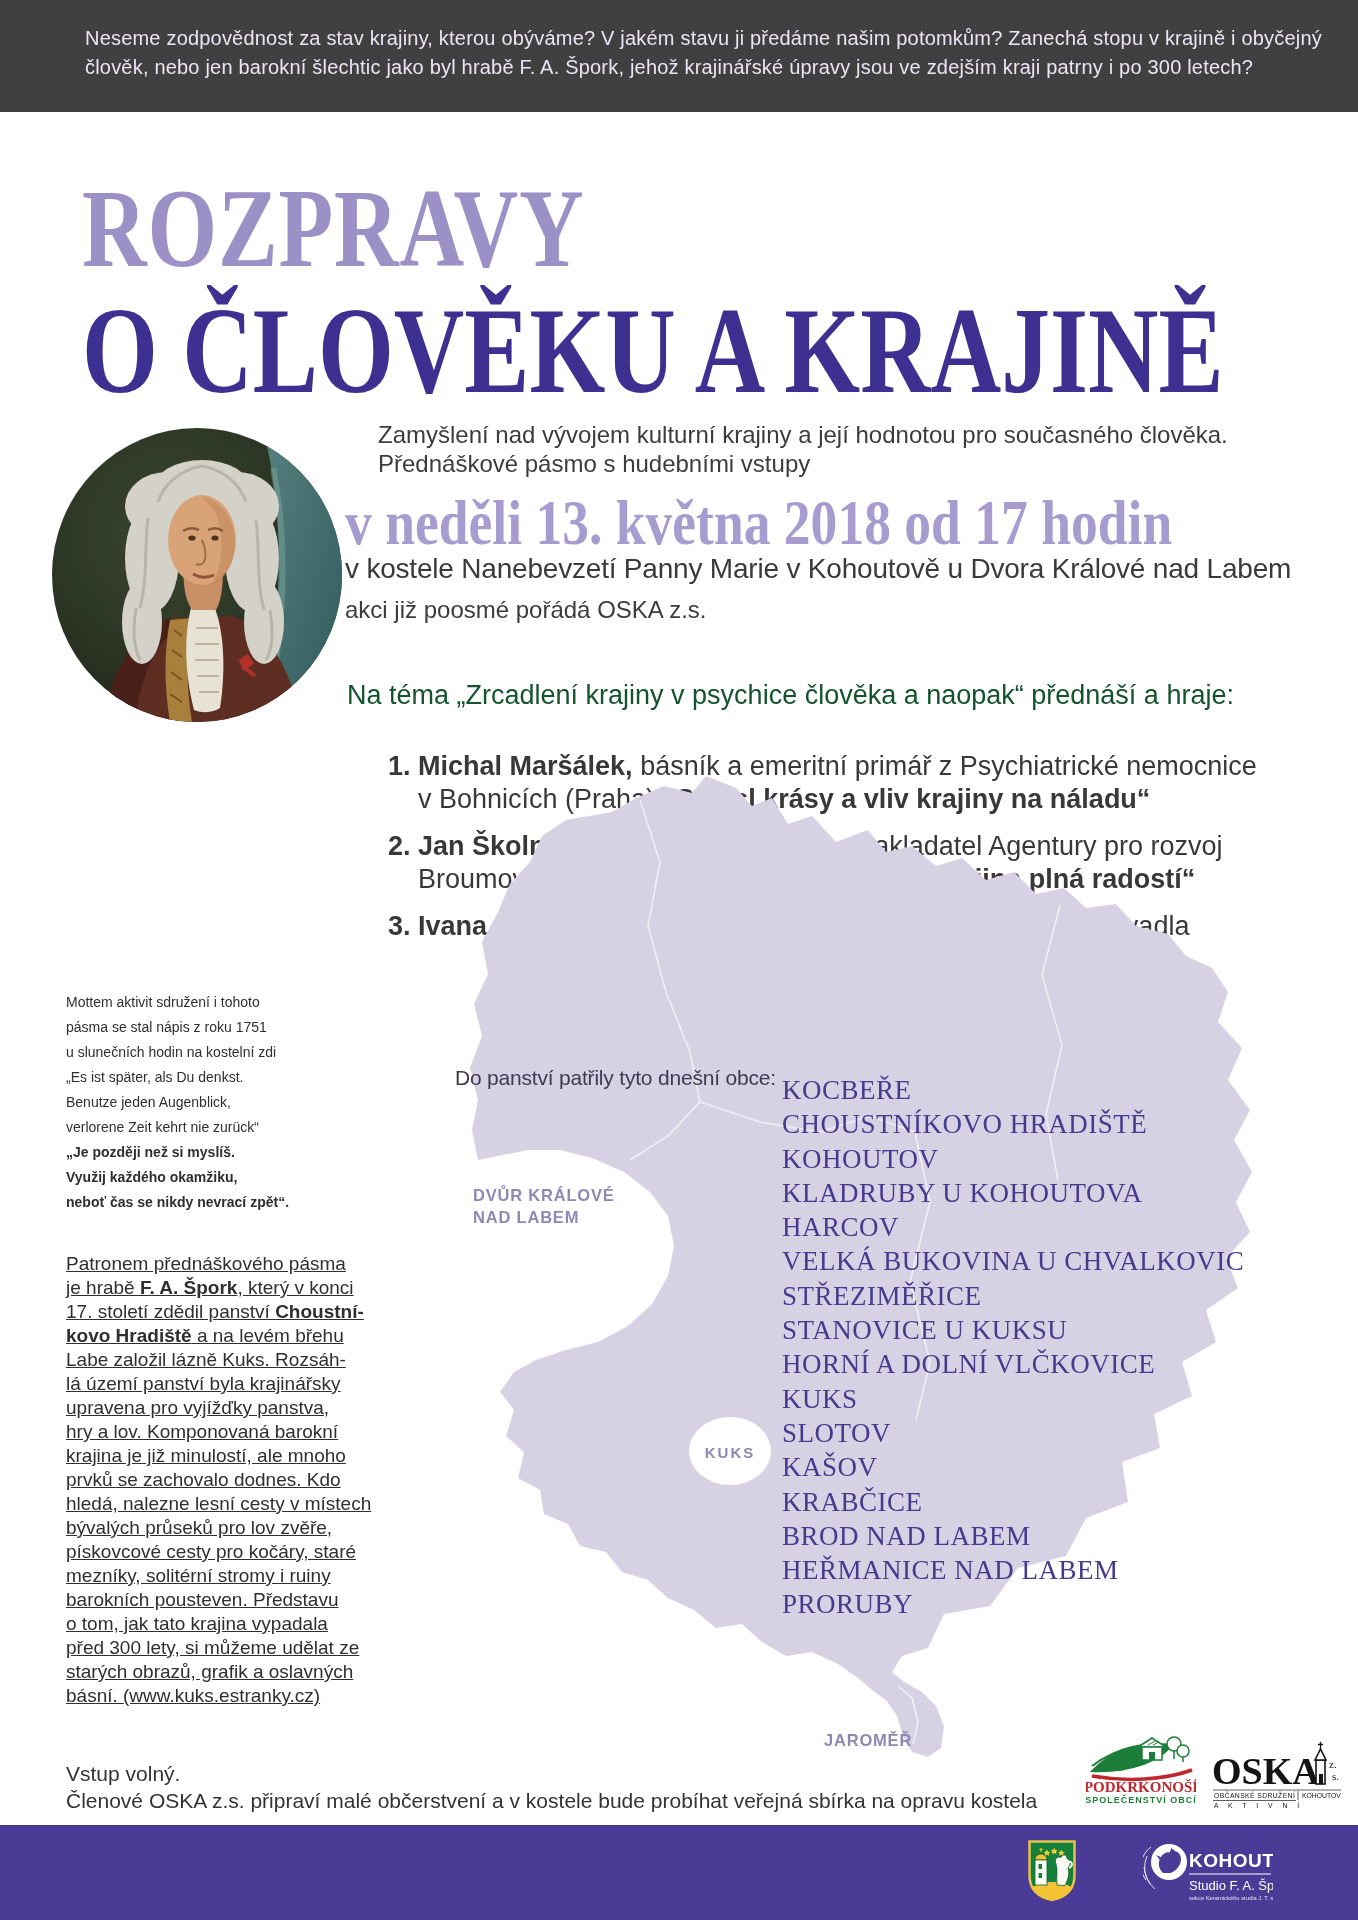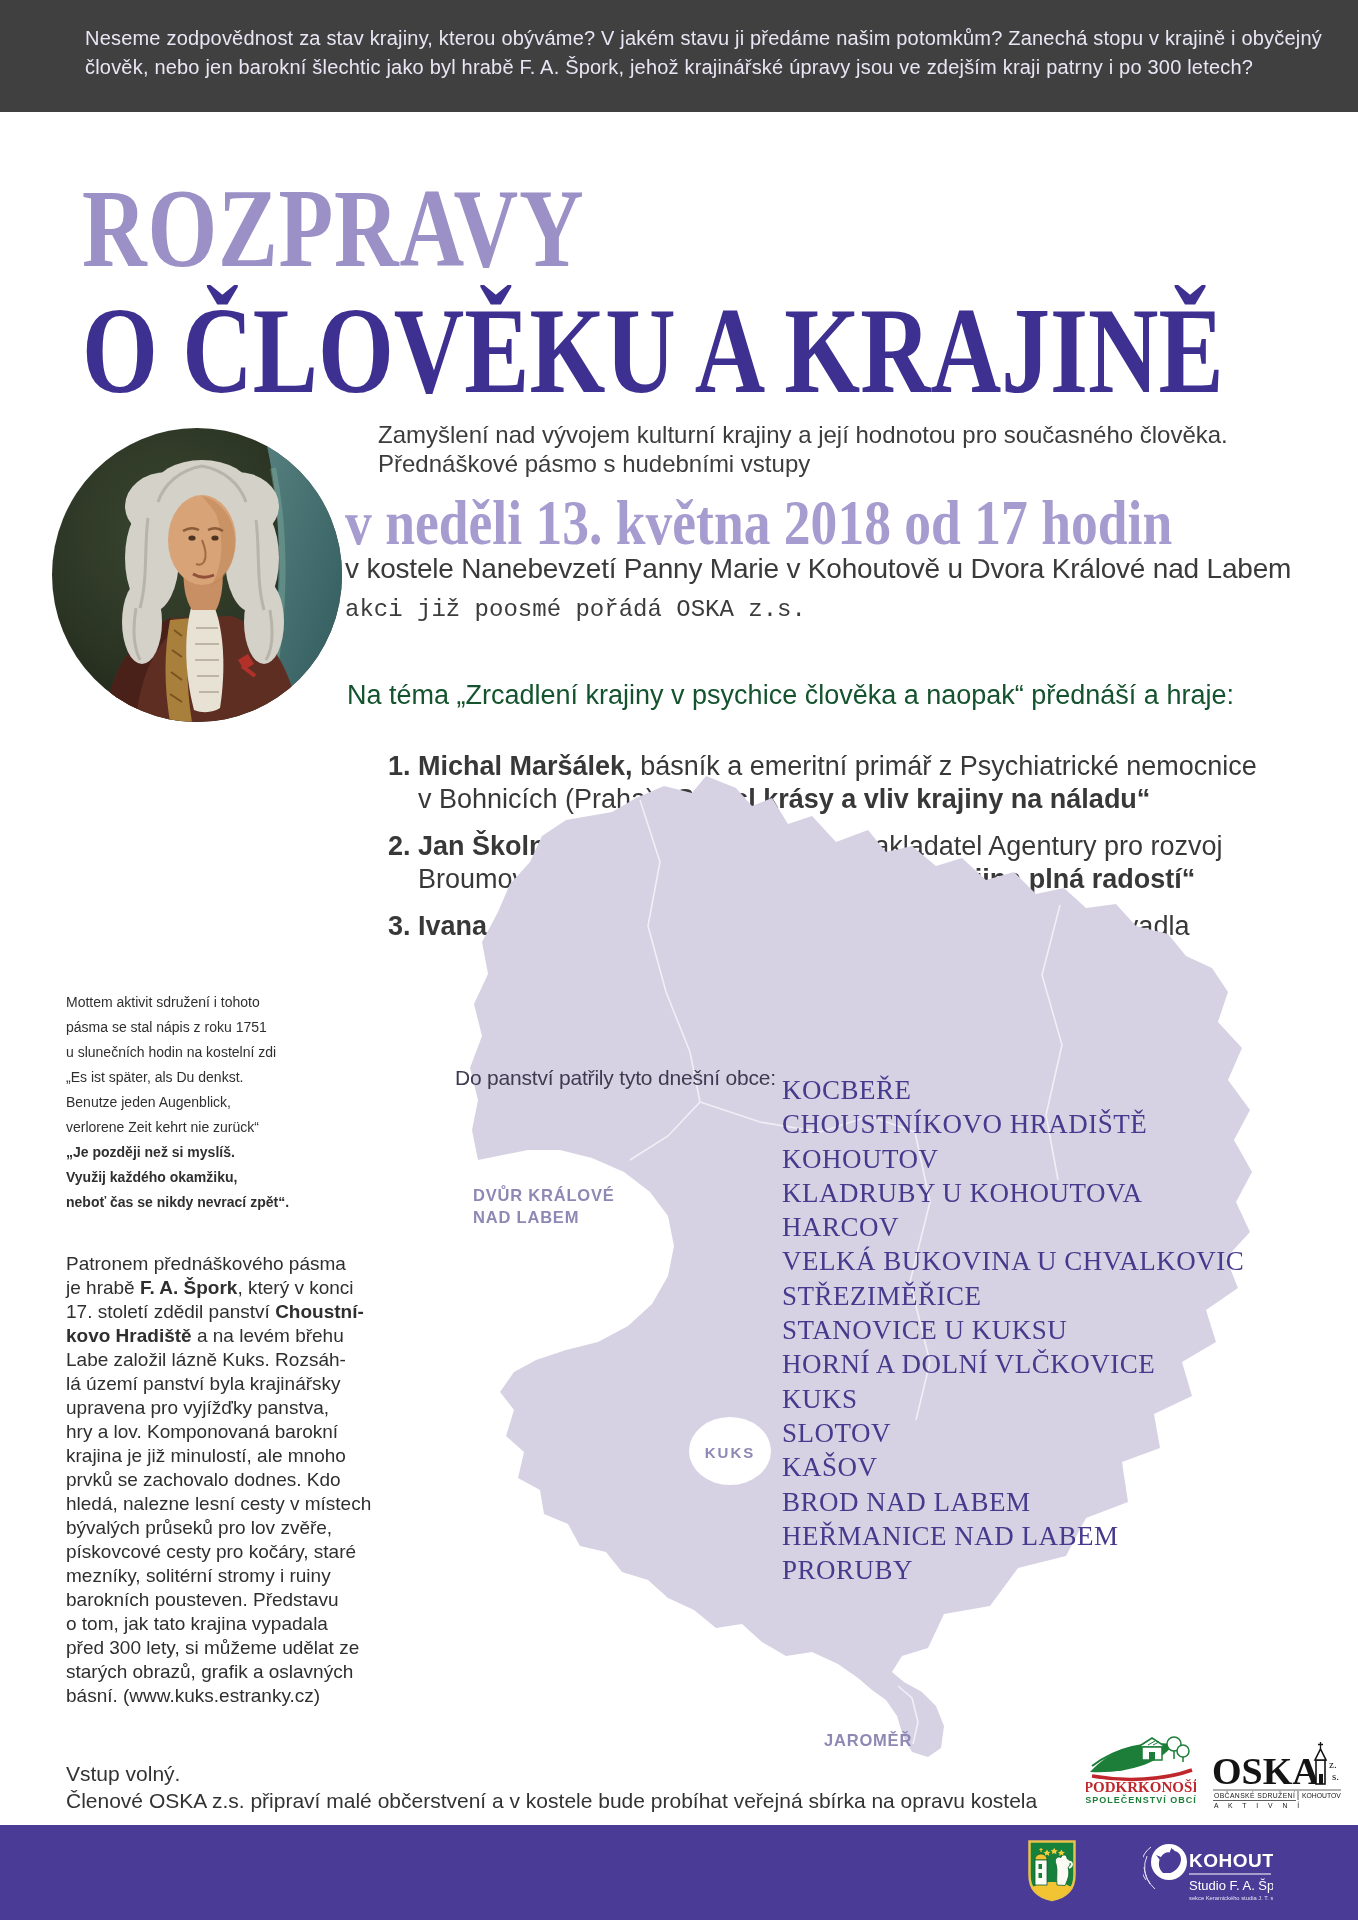--- a/index.html
+++ b/index.html
@@ -11,31 +11,31 @@
                white-space:pre-line;letter-spacing:.2px;}
   .title{font-family:"Liberation Serif",serif;font-weight:700;line-height:1;
          transform-origin:0 0;white-space:nowrap;}
   .title1{left:82px;top:172px;font-size:112px;color:#9c91c6;transform:scaleX(.8);letter-spacing:1px;}
   .title2{left:82px;top:290px;font-size:122px;color:#3e3090;transform:scaleX(.8);}
   .portrait{left:52px;top:428px;width:290px;height:294px;}
   .intro{left:346px;top:420px;font-size:24px;line-height:29px;color:#3c3c3c;white-space:pre-line;margin-left:32px;}
   .date{left:345px;top:487px;font-family:"Liberation Serif",serif;font-weight:700;
         font-size:63px;color:#a79ccf;transform:scaleX(.85);transform-origin:0 0;white-space:nowrap;}
   .venue{left:345px;top:553px;font-size:28px;color:#3a3a3a;letter-spacing:-.2px;white-space:nowrap;}
-  .note{left:345px;top:596px;font-size:24px;color:#3c3c3c;font-family:Liberation Mono, monospace;}
+  .note{left:345px;top:596px;font-size:24px;color:#3c3c3c;}
   .theme{left:347px;top:680px;font-size:27px;color:#14532d;white-space:nowrap;}
   .speakers{left:388px;top:750px;font-size:27px;color:#383838;}
   .speaker{margin-bottom:14px;}
   .sline{line-height:33px;white-space:nowrap;}
   .sline.indent{padding-left:30px;}
   .b{font-weight:700;text-align:center;}
   .motto{left:66px;top:990px;font-size:14px;color:#2f2f2f;}
   .patron{left:66px;top:1252px;font-size:19px;color:#2f2f2f;}
   .motto .rline{line-height:25px;}
-  .patron .rline{line-height:24px;}
+  .patron .rline{line-height:24px;text-decoration:underline;}
   .rline{white-space:nowrap;}
   .map-svg{left:430px;top:770px;width:840px;height:1000px;}
   .map-intro{left:455px;top:1066px;font-size:21px;letter-spacing:-.2px;color:#3f3a50;white-space:nowrap;}
   .villages{left:782px;top:1073px;font-family:"Liberation Serif",serif;font-size:27px;
             color:#463a8d;letter-spacing:.5px;}
   .village{line-height:34.3px;white-space:nowrap;}
   .maplabel{font-weight:700;color:#8e88b5;letter-spacing:.8px;font-size:16.5px;}
   .dvur{left:473px;top:1184px;line-height:22px;white-space:pre-line;}
   .jaromer{left:824px;top:1731px;}
   .admission{left:66px;top:1760px;font-size:21px;line-height:27px;color:#333;white-space:pre-line;}
@@ -195,20 +195,21 @@
       <div class="village">KOHOUTOV</div>
       <div class="village">KLADRUBY U KOHOUTOVA</div>
       <div class="village">HARCOV</div>
       <div class="village">VELKÁ BUKOVINA U CHVALKOVIC</div>
       <div class="village">STŘEZIMĚŘICE</div>
       <div class="village">STANOVICE U KUKSU</div>
       <div class="village">HORNÍ A DOLNÍ VLČKOVICE</div>
       <div class="village">KUKS</div>
       <div class="village">SLOTOV</div>
       <div class="village">KAŠOV</div>
+      <div class="village">KRABČICE</div>
       <div class="village">BROD NAD LABEM</div>
       <div class="village">HEŘMANICE NAD LABEM</div>
       <div class="village">PRORUBY</div>
     </div>
   <div class="abs maplabel dvur">DVŮR KRÁLOVÉ
 NAD LABEM</div>
   <div class="abs maplabel jaromer">JAROMĚŘ</div>
 
   <div class="abs admission">Vstup volný.
 Členové OSKA z.s. připraví malé občerstvení a v kostele bude probíhat veřejná sbírka na opravu kostela</div>

